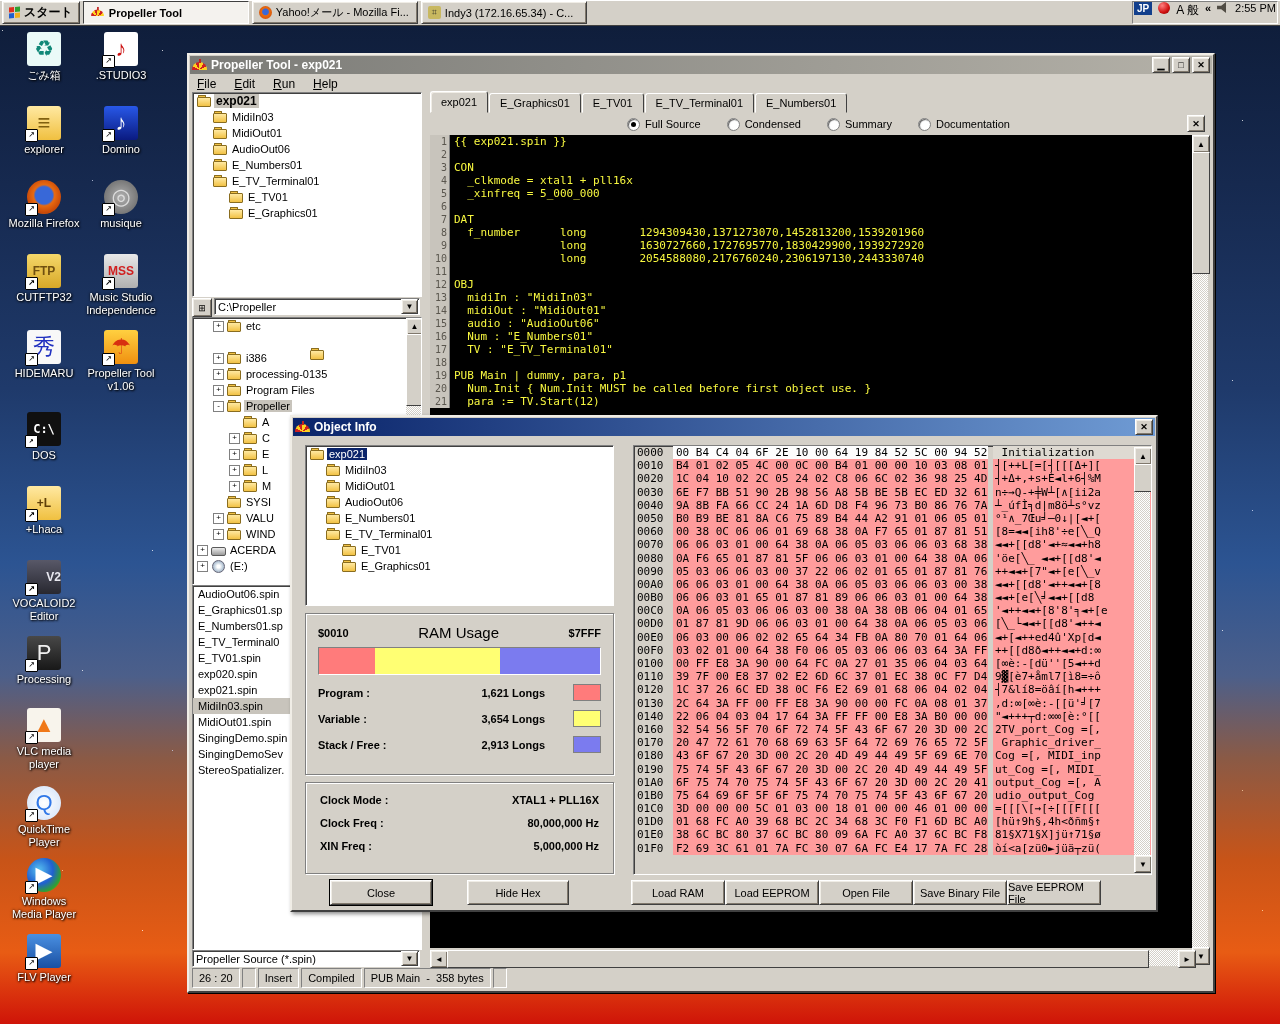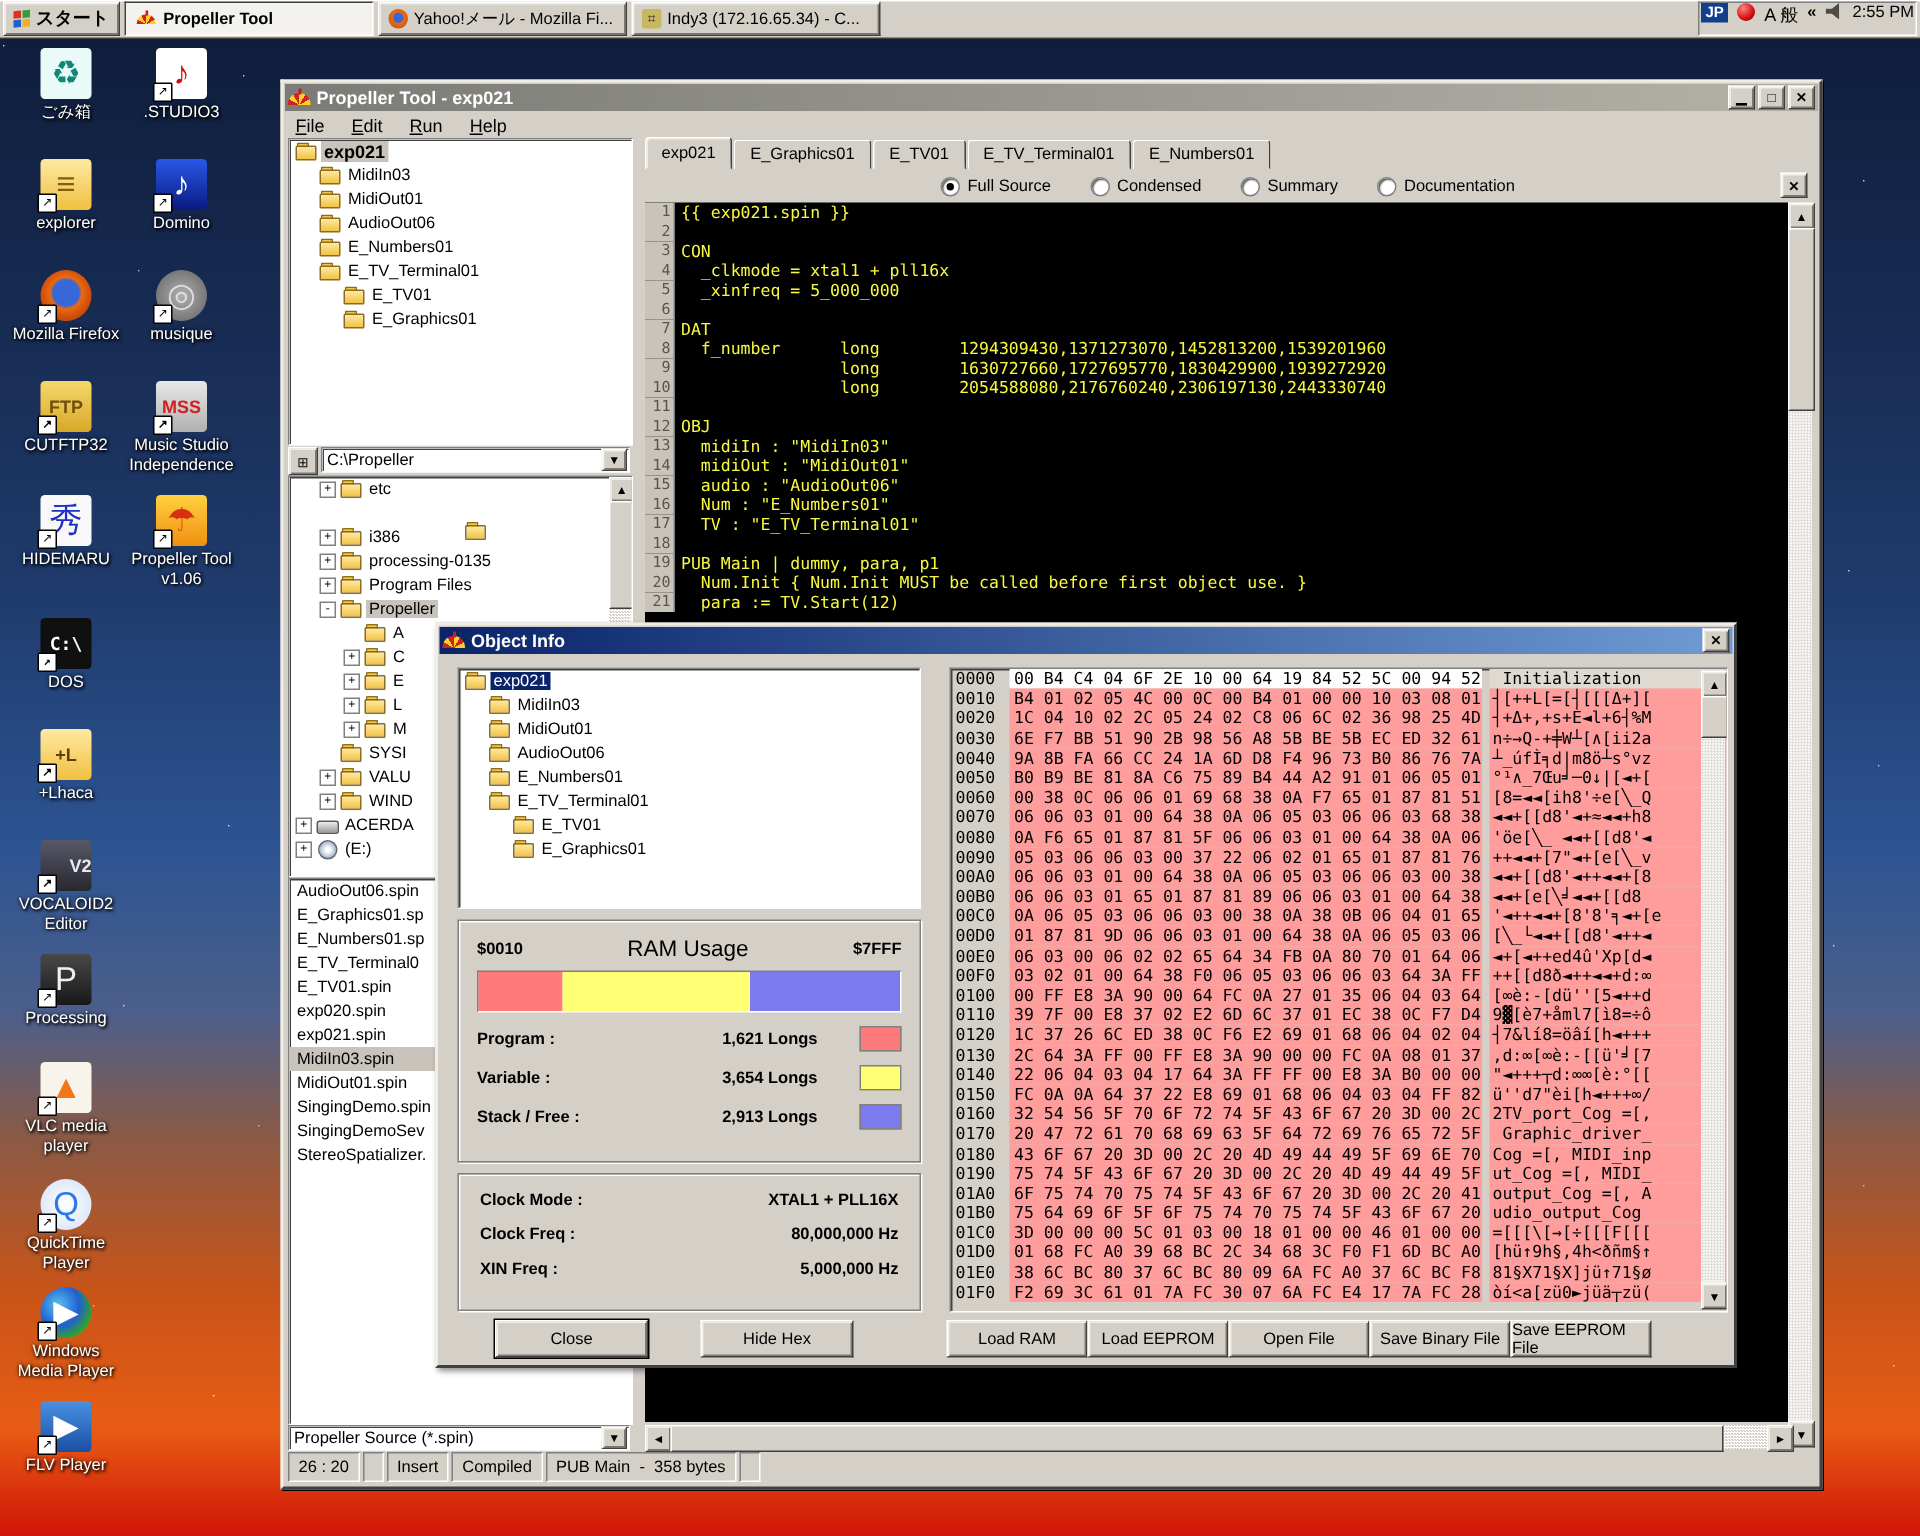--- a/index.html
+++ b/index.html
@@ -831,25 +831,20 @@
             <span class="haddr">0130</span>
             <span class="hbytes pre">2C 64 3A FF 00 FF E8 3A 90 00 00 FC 0A 08 01 37</span>
             <span class="hascii pre">,d:∞[∞è:-[[ü'╛[7</span>
           </div>
           <div class="hrow">
             <span class="haddr">0140</span>
             <span class="hbytes pre">22 06 04 03 04 17 64 3A FF FF 00 E8 3A B0 00 00</span>
             <span class="hascii pre">"◄+++┬d:∞∞[è:°[[</span>
           </div>
           <div class="hrow">
-            <span class="haddr">0150</span>
-            <span class="hbytes pre">FC 0A 0A 64 37 22 E8 69 01 68 06 04 03 04 FF 82</span>
-            <span class="hascii pre">ü''d7"èi[h◄+++∞/</span>
-          </div>
-          <div class="hrow">
             <span class="haddr">0160</span>
             <span class="hbytes pre">32 54 56 5F 70 6F 72 74 5F 43 6F 67 20 3D 00 2C</span>
             <span class="hascii pre">2TV_port_Cog =[,</span>
           </div>
           <div class="hrow">
             <span class="haddr">0170</span>
             <span class="hbytes pre">20 47 72 61 70 68 69 63 5F 64 72 69 76 65 72 5F</span>
             <span class="hascii pre"> Graphic_driver_</span>
           </div>
           <div class="hrow">

